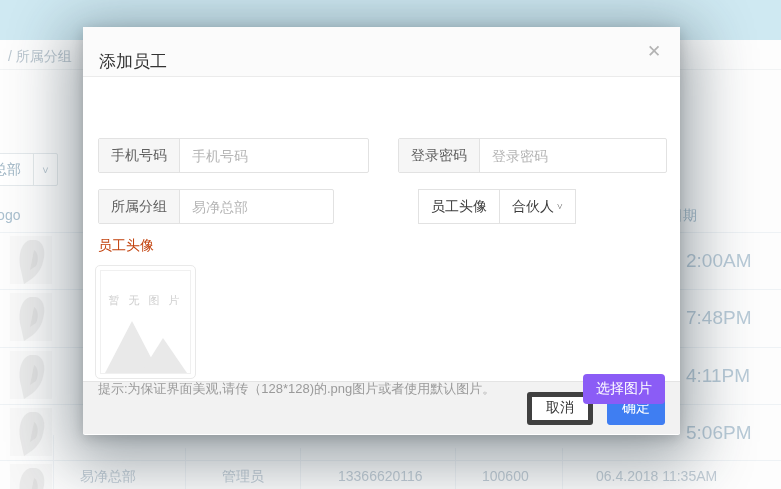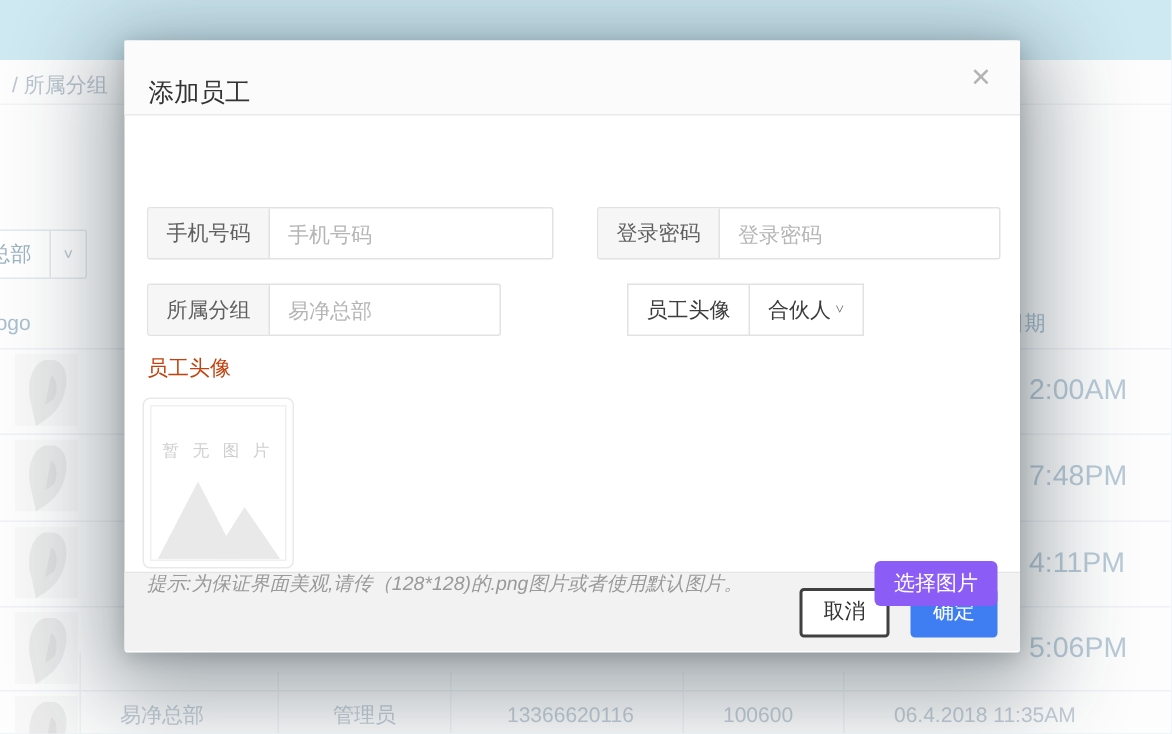--- a/index.html
+++ b/index.html
@@ -56,28 +56,28 @@
   .avatar-label { position:absolute; left:15px; top:160px; font-size:14px; color:#c2410c; }
   .avatar-box { position:absolute; left:12px; top:188px; width:101px; height:114px;
     border:1px solid #e9e9e9; border-radius:5px; background:#fff; padding:4px; cursor:pointer; }
   .avatar-inner { width:100%; height:100%; border:1px solid #f0f0f0; position:relative; overflow:hidden; }
   .avatar-inner .noimg { position:absolute; left:0; right:0; top:22px; text-align:center;
     font-size:11px; color:#cfcfcf; letter-spacing:3px; }
   .avatar-inner svg { position:absolute; left:0; bottom:0; }
 
   .tip-row { position:absolute; left:15px; right:15px; top:296px; height:32px;
     display:flex; align-items:center; }
-  .tip-text { font-size:13px; color:#9a9a9a; flex:1;font-style:italic; }
+  .tip-text { font-size:13px; color:#9a9a9a; flex:1; }
   .btn-choose { border:none; border-radius:4px; background:#8b5cf6; color:#fff; font-size:14px;
     height:30px; padding:0 13px; cursor:pointer; font-family:inherit; }
 
   .m-foot { height:53px; background:#f2f2f2; border-top:1px solid #e4e4e4; border-radius:0 0 2px 2px;
     display:flex; align-items:center; justify-content:flex-end; gap:14px; padding:0 15px; }
   .btn { height:33px; border-radius:3px; font-size:14px; padding:0 14px; cursor:pointer; font-family:inherit; }
-  .btn-cancel { background:#fff; border:2px solid #404040; color:#333; }
+  .btn-cancel { background:#fff; border:5px solid #404040; color:#333; }
   .btn-ok { background:#3f7ef2; border:1px solid #3f7ef2; color:#fff; }
 </style>
 </head>
 <body>
 
 <div class="stage">
 
   <div class="bg-panel">
     <div class="bc-bar">
       <span class="breadcrumb">/ 所属分组</span>

